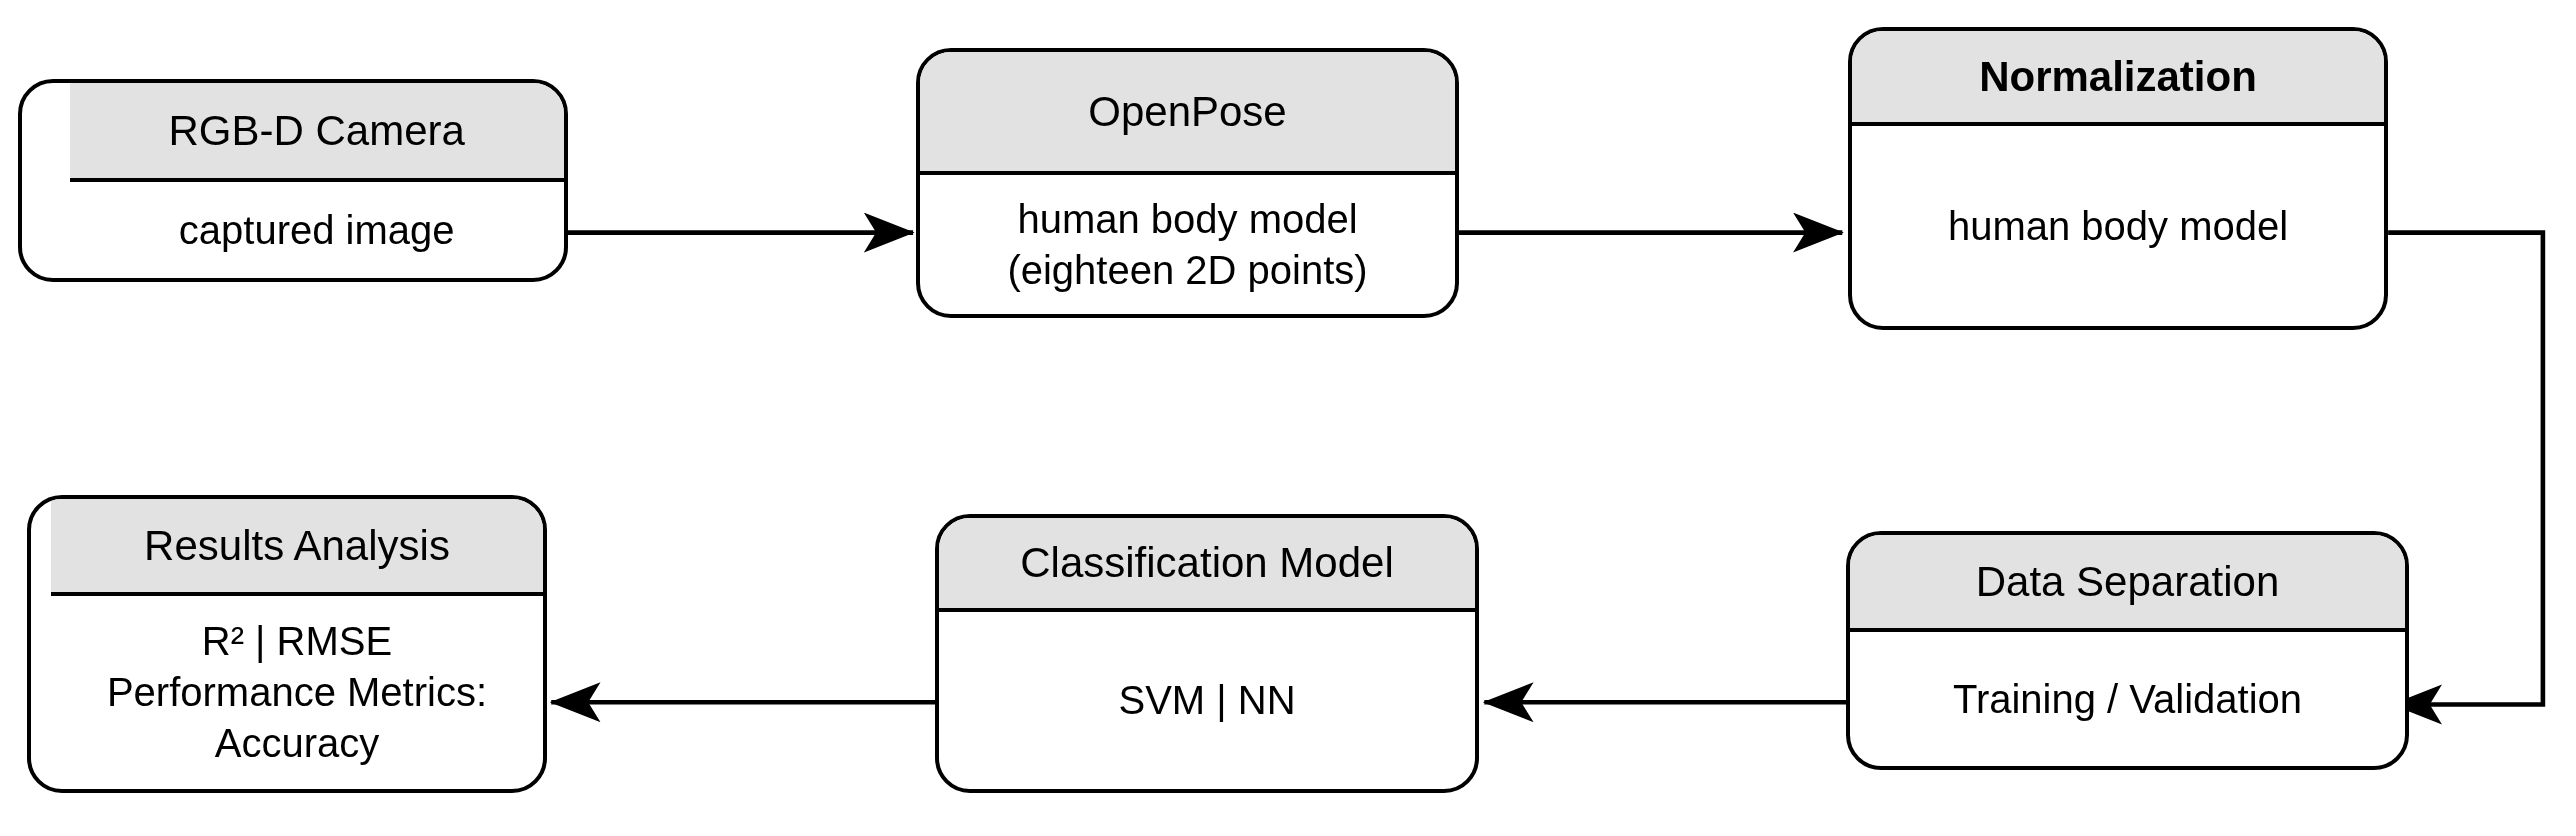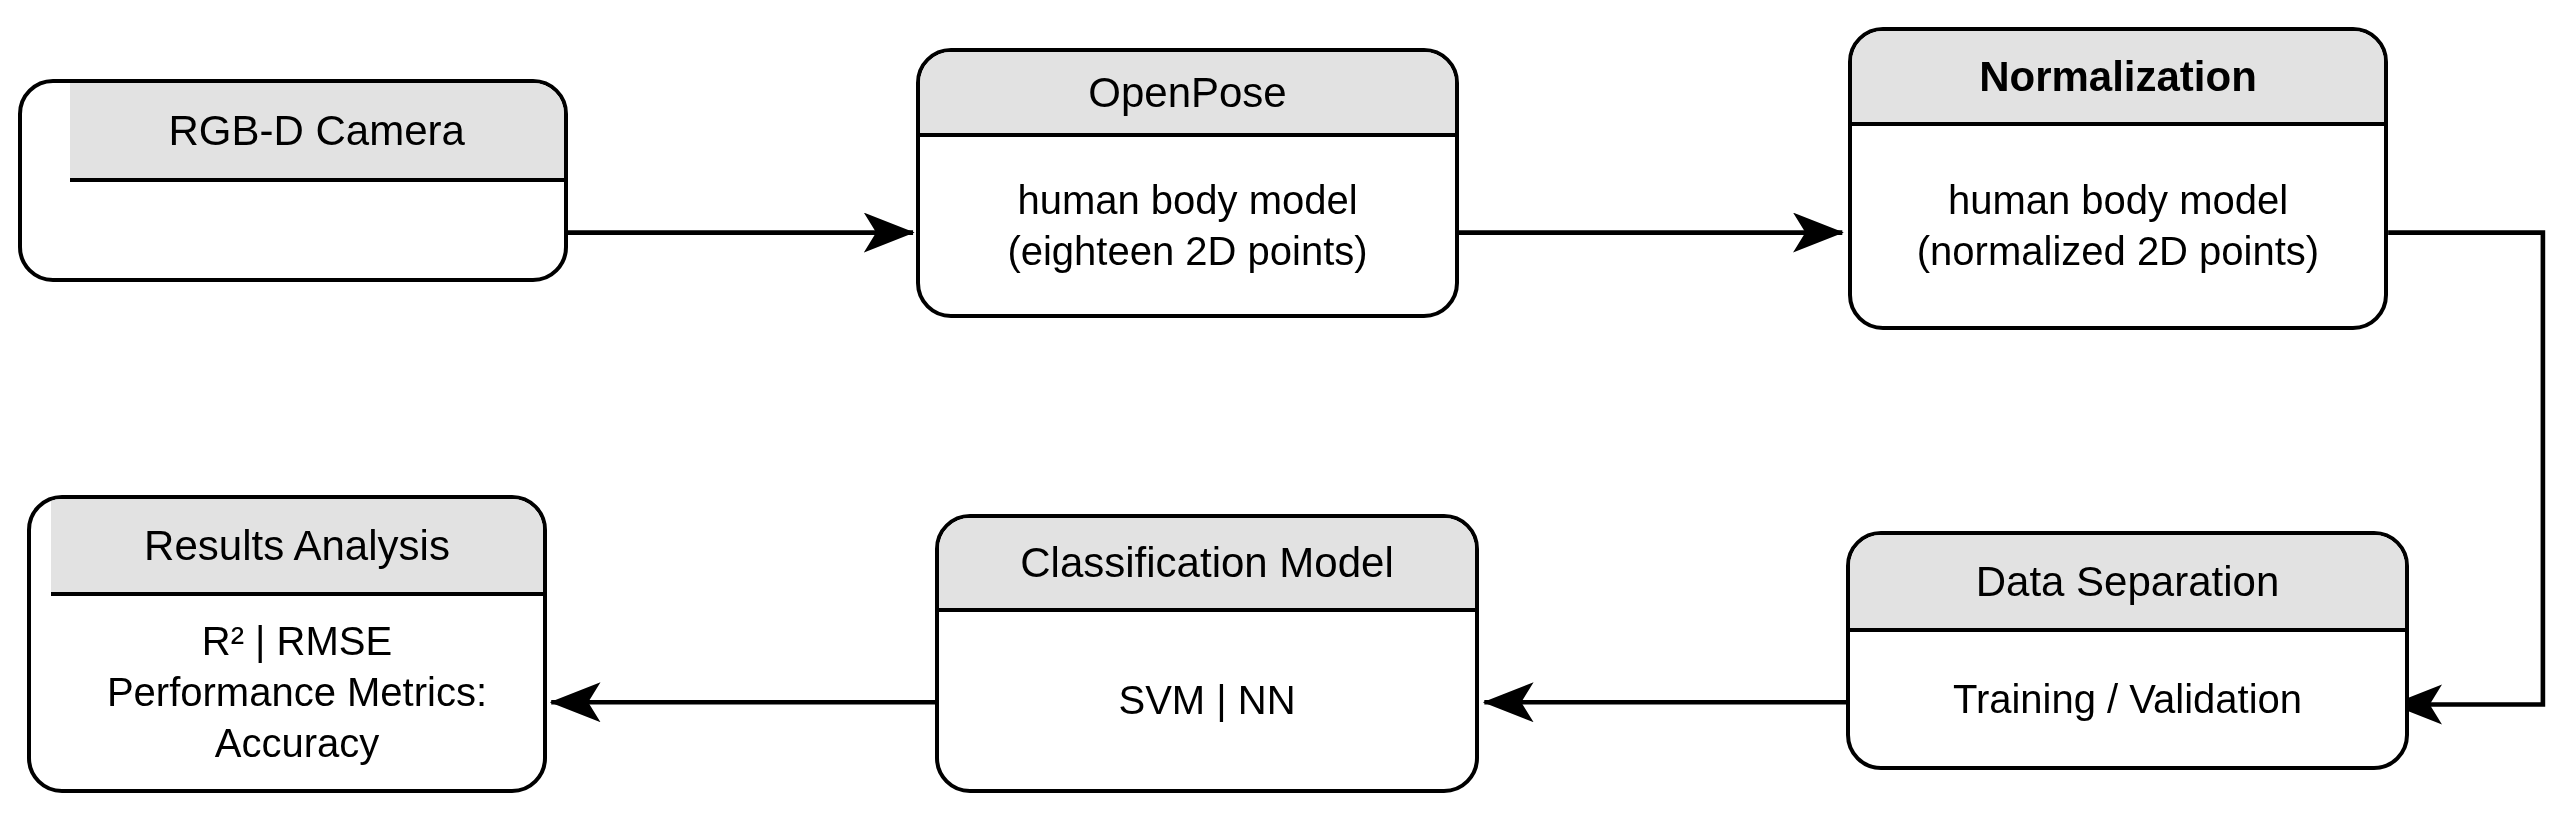--- a/index.html
+++ b/index.html
@@ -39,21 +39,21 @@
     align-items: center;
     justify-content: center;
     font-size: 40px;
     line-height: 51px;
     text-align: center;
   }
   
   #node-rgbd-camera          { left: 17.7px;   top: 79px; width: 550px; height: 203px; padding-left: 48px; }
   #node-rgbd-camera .node-header          { height: 99px; }
   #node-openpose             { left: 916px; top: 48px;  width: 543px; height: 270px; }
-  #node-openpose .node-header             { height: 85px; }
+  #node-openpose .node-header             { height: 123px; }
   #node-normalization        { left: 1848px; top: 27px;  width: 540px; height: 303px; }
   #node-normalization .node-header        { height: 95px; font-weight: bold; }
   #node-data-separation      { left: 1846px; top: 531px; width: 563px; height: 239px; }
   #node-data-separation .node-header      { height: 97px; }
   #node-classification-model { left: 935px; top: 514px; width: 544px; height: 279px; }
   #node-classification-model .node-header { height: 94px; }
   #node-results-analysis     { left: 27px;   top: 495px; width: 520px; height: 298px; padding-left: 20px; }
   #node-results-analysis .node-header     { height: 97px; }
 
   #edges-layer {
@@ -82,35 +82,37 @@
     </defs>
     <path class="edge" d="M737 302 L1186 302" marker-end="url(#arrowhead)"></path>
     <path class="edge" d="M1895 302 L2393 302" marker-end="url(#arrowhead)"></path>
     <path class="edge" d="M3102 302 L3303 302 L3303 915 L3108 915" marker-end="url(#arrowhead)"></path>
     <path class="edge" d="M2398 912 L1928 912" marker-end="url(#arrowhead)"></path>
     <path class="edge" d="M1215 912 L716 912" marker-end="url(#arrowhead)"></path>
   </svg>
 
   <div class="node" id="node-rgbd-camera">
     <div class="node-header">RGB-D Camera</div>
+    <div class="node-body">
+      <span>captured image</span>
+    </div>
   </div>
 
   <div class="node" id="node-openpose">
     <div class="node-header">OpenPose</div>
     <div class="node-body">
       <span>human body model</span>
       <span>(eighteen 2D points)</span>
     </div>
   </div>
 
   <div class="node" id="node-normalization">
     <div class="node-header">Normalization</div>
     <div class="node-body">
       <span>human body model</span>
-      <span>(normalized 2D points)</span>
     </div>
   </div>
 
   <div class="node" id="node-data-separation">
     <div class="node-header">Data Separation</div>
     <div class="node-body">
       <span>Training / Validation</span>
     </div>
   </div>
 

